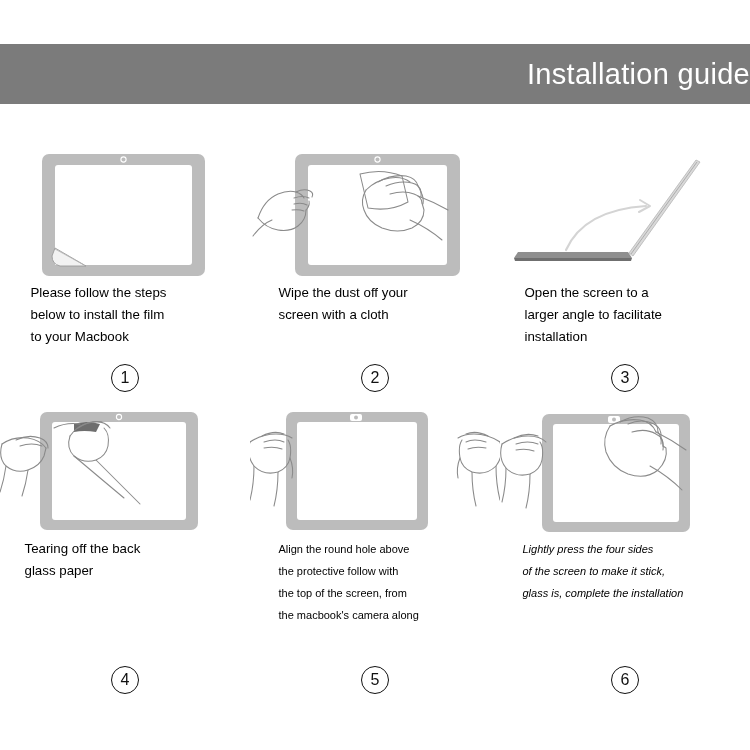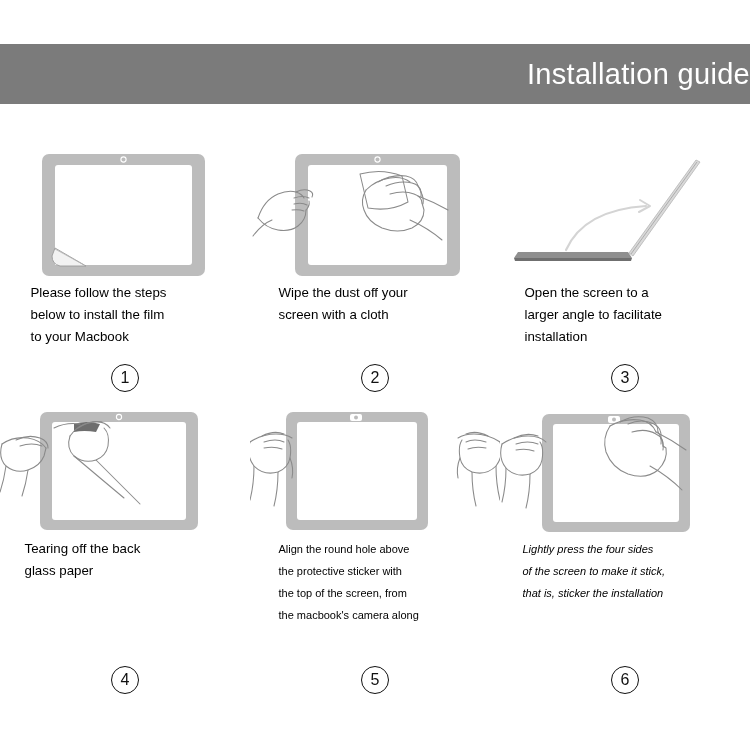--- a/index.html
+++ b/index.html
@@ -273,21 +273,21 @@
             <path d="M236 48 Q226 46 218 49"></path>
             <path d="M250 42 Q254 56 246 66 Q236 76 222 72 Q212 68 210 58 Q208 46 212 40"></path>
             <path d="M246 66 Q246 84 250 100"></path>
             <path d="M222 72 Q222 90 226 106"></path>
             <path d="M210 58 Q206 68 208 78"></path>
           </g>
         </svg>
       </div>
       <div class="caption wide cap-shift-5">
         <p>Align the round hole above</p>
-        <p>the protective sticker with</p>
+        <p>the protective follow with</p>
         <p>the top of the screen, from</p>
         <p>the macbook's camera along</p>
       </div>
       <div class="badge-slot">
         <div class="step-badge">5</div>
       </div>
     </div>
 
     <div class="cell r2c3">
       <div class="art">
@@ -314,20 +314,20 @@
             <path d="M161 38 Q164 44 163 50"></path>
             <path d="M158 32 Q162 38 161 44"></path>
             <path d="M156 32 Q172 40 186 50"></path>
             <path d="M150 66 Q168 76 182 90"></path>
           </g>
         </svg>
       </div>
       <div class="caption wide cap-shift-6">
         <p>Lightly press the four sides</p>
         <p>of the screen to make it stick,</p>
-        <p>that is, sticker the installation</p>
+        <p>glass is, complete the installation</p>
       </div>
       <div class="badge-slot">
         <div class="step-badge">6</div>
       </div>
     </div>
   </div>
 </div>
 
 </body></html>

